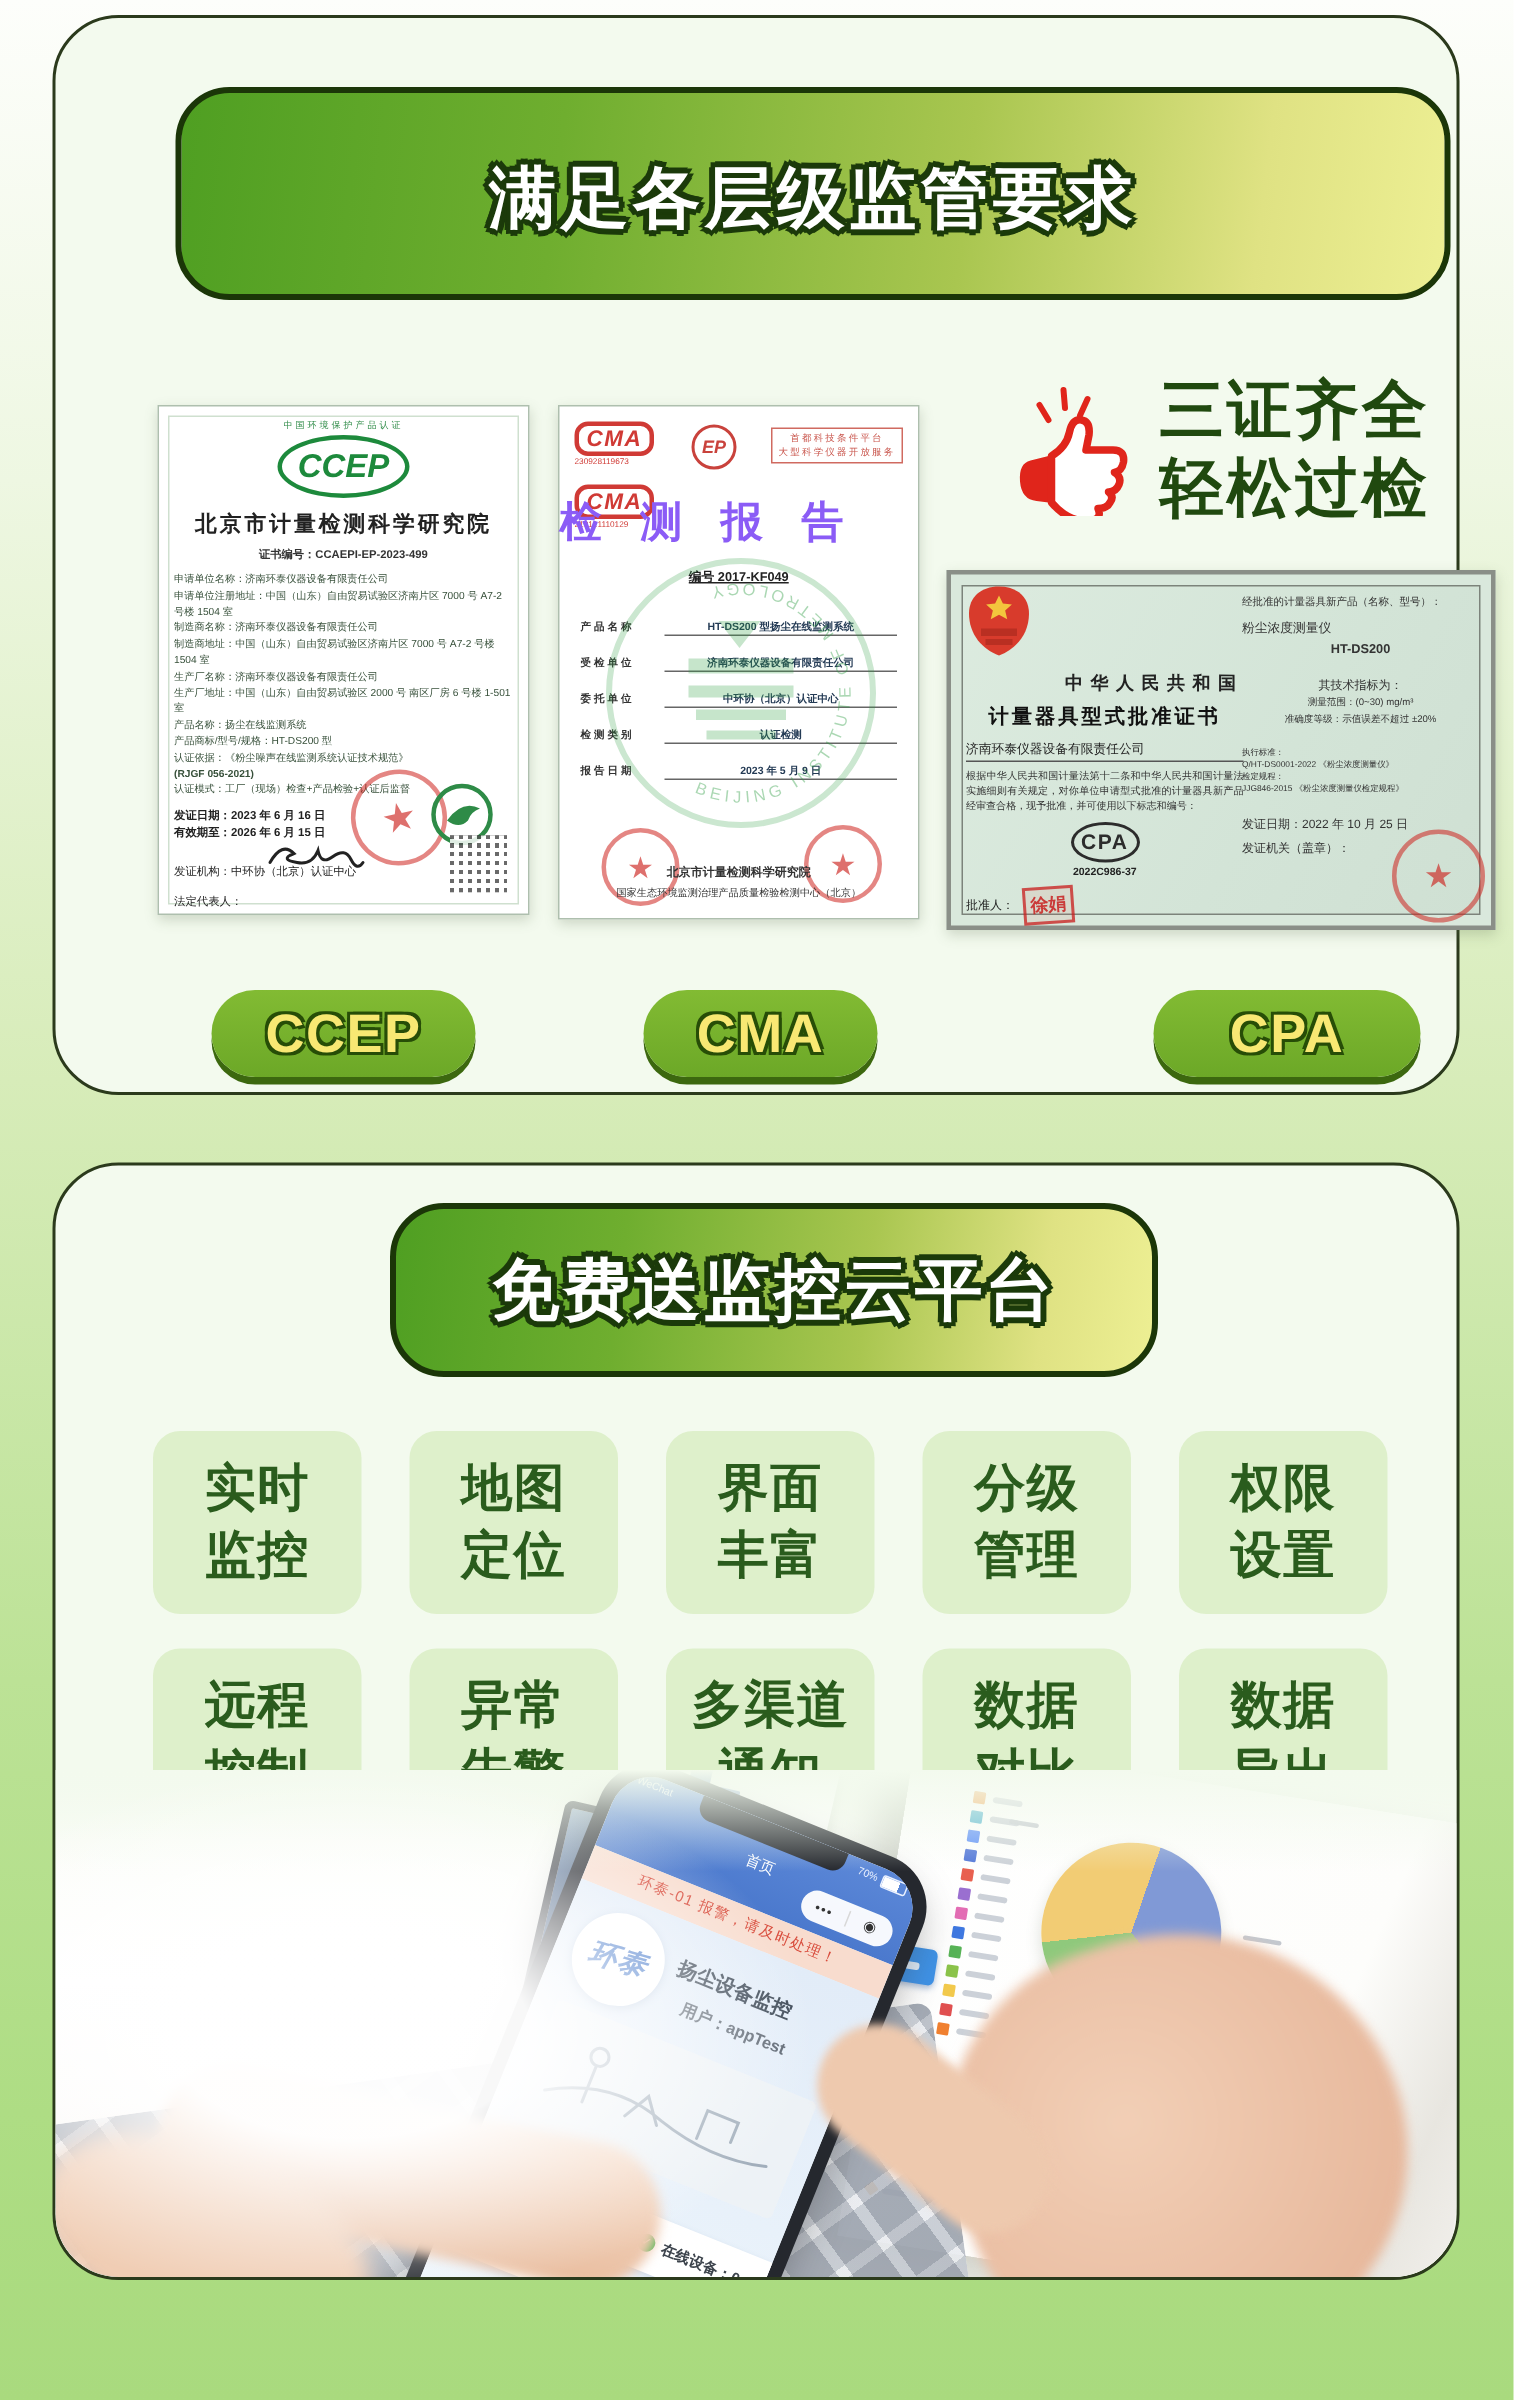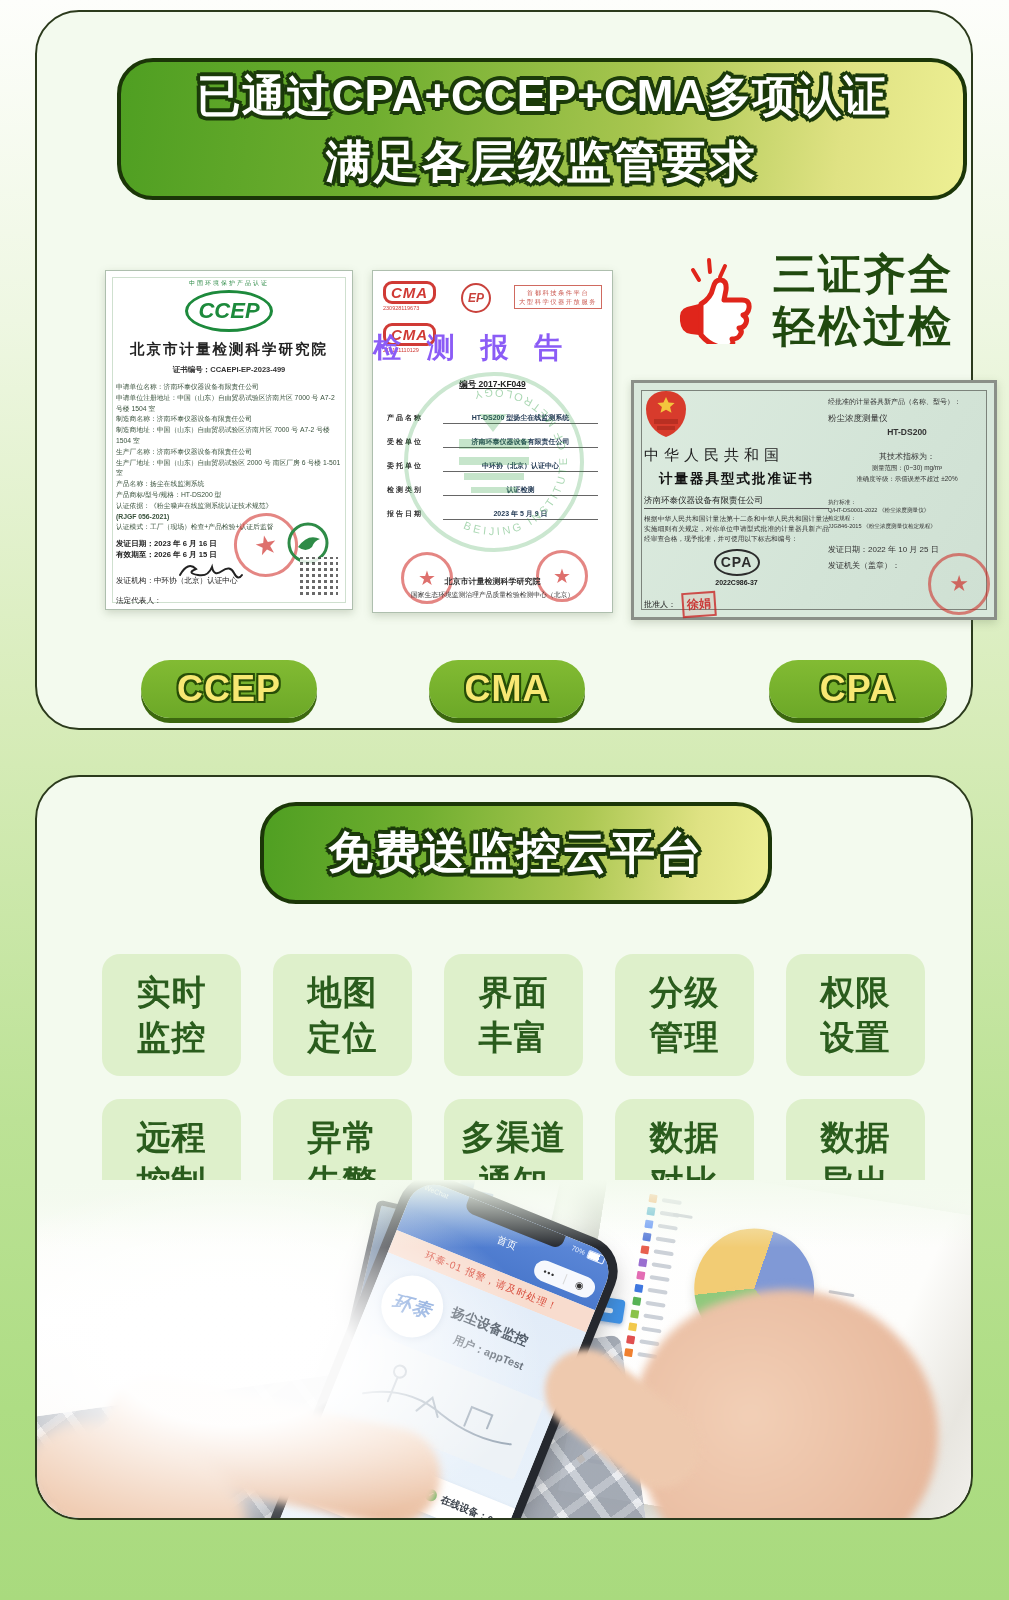--- a/index.html
+++ b/index.html
@@ -68,21 +68,21 @@
   .cma-footer{position:absolute;left:0;right:0;bottom:12px;text-align:center;color:#333}
   .cma-footer .f1{font-size:8px;font-weight:700}
   .cma-footer .f2{font-size:6.8px;margin-top:3px}
   #cma .wm{position:absolute;left:28px;top:98px;opacity:.5}
   #cma .stamp-ring{width:52px;height:52px;font-size:20px}
   
   #cpa{left:594px;top:368px;width:366px;height:240px;background:#d9e8dc;border:3px solid #8a8f88}
   #cpa .inner{inset:7px;border:1px solid #7c837b;background:linear-gradient(120deg,#dcebdf 0%,#d3e4d7 60%,#cfe0d3 100%)}
   .cpa-left{position:absolute;left:10px;top:6px;width:185px}
   .emblem{width:44px;height:50px;margin:0 auto}
-  .cpa-nation{text-align:left;font-size:15px;letter-spacing:5px;color:#222;font-weight:400;margin-top:3px}
+  .cpa-nation{text-align:right;font-size:12px;letter-spacing:5px;color:#222;font-weight:700;margin-top:3px}
   .cpa-title{text-align:center;font-size:13.5px;letter-spacing:2px;color:#111;font-weight:900;margin-top:5px}
   .cpa-co{font-size:8.5px;color:#222;border-bottom:1px solid #555;margin-top:7px;padding-bottom:1px}
   .cpa-body{font-size:6.7px;line-height:10px;color:#333;margin-top:5px;text-align:justify}
   .cpa-mark{display:block;width:46px;height:27px;border:2.5px solid #2c2c2c;border-radius:50%;
     margin:5px auto 0;text-align:center;line-height:23px;font-weight:900;font-size:14px;color:#2c2c2c;letter-spacing:1px}
   .cpa-markno{text-align:center;font-size:7px;color:#222;margin-top:3px;font-weight:700}
   .cpa-appr{font-size:8px;color:#222;margin-top:6px;display:flex;align-items:center}
   .sq-stamp{display:inline-block;border:2px solid rgba(200,30,30,.75);color:rgba(200,30,30,.85);
     font-size:12px;font-weight:900;padding:2px 3px;margin-left:6px;transform:rotate(-4deg);background:rgba(230,60,50,.08)}
   .cpa-right{position:absolute;right:8px;top:14px;width:158px;color:#333}
@@ -183,21 +183,20 @@
       linear-gradient(180deg,#f3faee 0%,rgba(243,250,238,0) 20%)}
   
   .burst{stroke:#e0251b;stroke-width:4;stroke-linecap:round}
 </style>
 </head>
 <body>
 
 <div class="card" id="card1">
 
   <div class="gbanner" id="banner1">
-    <div class="ol l1">已通过CPA+CCEP+CMA多项认证</div>
     <div class="ol l2">满足各层级监管要求</div>
   </div>
 
   <svg class="abs" id="thumb" viewBox="0 0 78 92">
     <g class="burst" fill="none">
       <line x1="18" y1="18" x2="24" y2="28"></line>
         <line x1="34" y1="8" x2="35" y2="20"></line>
         <line x1="50" y1="14" x2="45" y2="25"></line>
     </g>
     <path d="M12 55 q-8 2 -7 14 q1 12 11 13 l8 1 V52 z" fill="#e0251b"></path>
@@ -363,21 +362,21 @@
     </div>
   <div class="pill" id="pill-cma">
       <span>CMA</span>
     </div>
   <div class="pill" id="pill-cpa">
       <span>CPA</span>
     </div>
 </div>
 
 <div class="card" id="card2">
-  <div class="gbanner" id="banner2" style="position:absolute;left:223px;top:25px;width:512px;height:102px">
+  <div class="gbanner" id="banner2" style="position:absolute;left:223px;top:25px;width:512px;height:116px">
     <div class="ol l1">免费送监控云平台</div>
   </div>
 
   <div class="tile" style="left:65px;top:177px">
       <span>实时</span>
       <span>监控</span>
     </div>
   <div class="tile" style="left:236px;top:177px">
       <span>地图</span>
       <span>定位</span>

